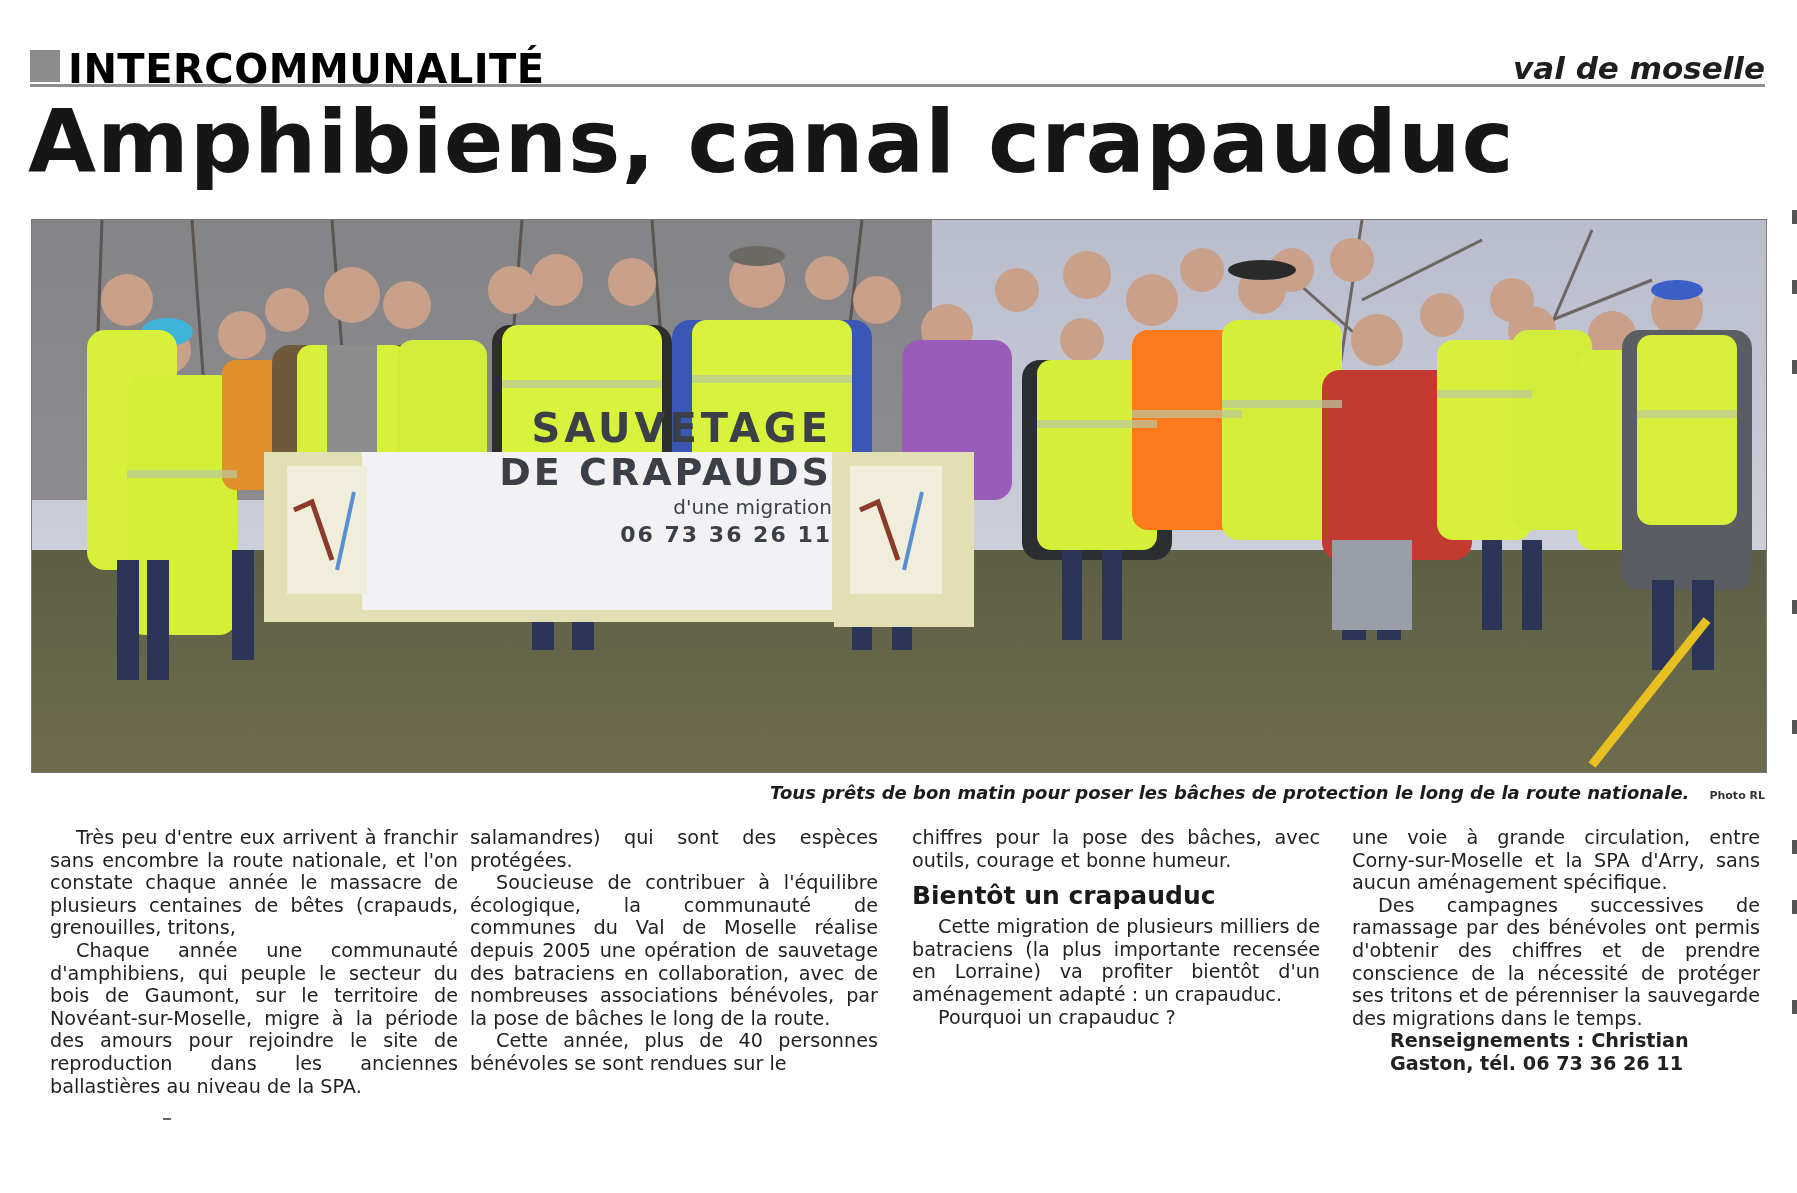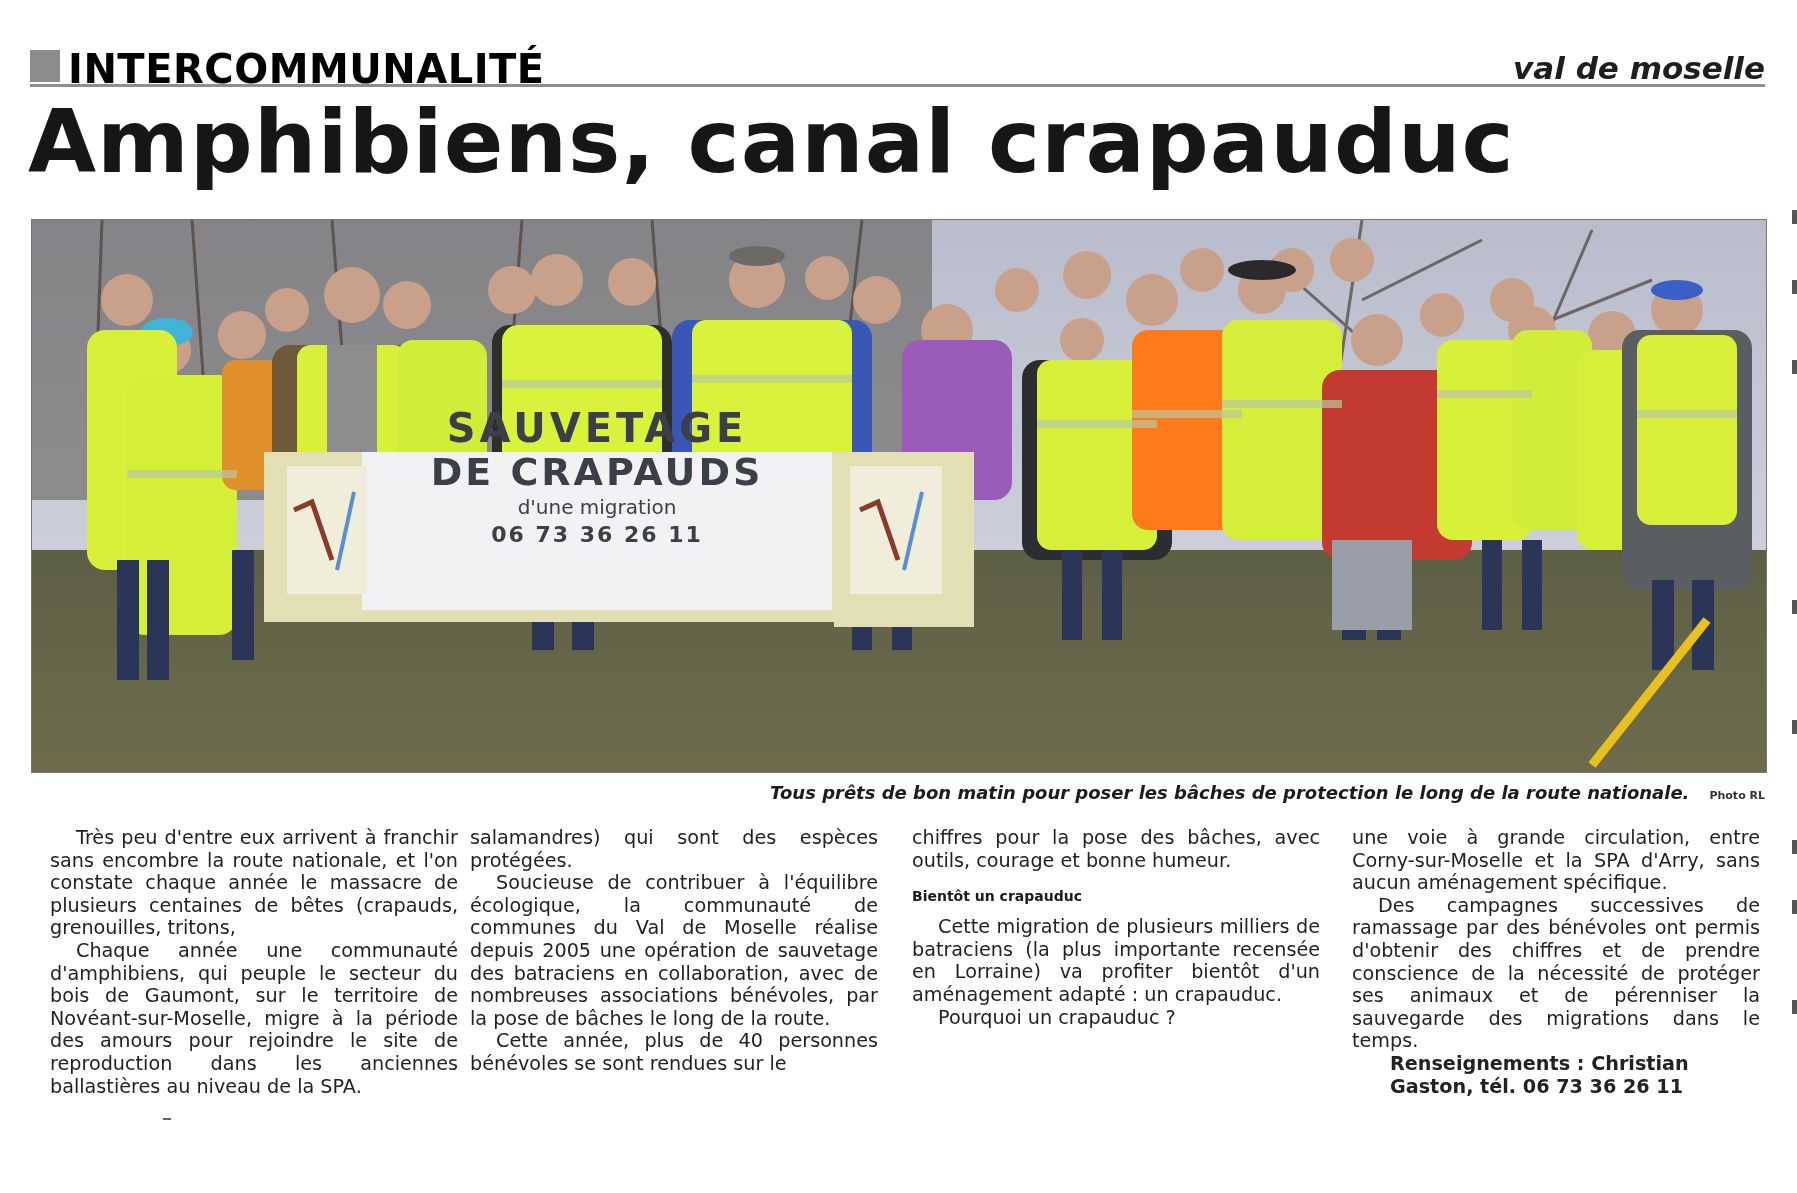--- a/index.html
+++ b/index.html
@@ -36,21 +36,21 @@
     font-style:italic; color:#1c1c1c; font-family:"DejaVu Sans", sans-serif; white-space:nowrap;
   }
   .caption .credit { font-size:11px; font-style:normal; font-weight:bold; color:#333; margin-left:20px; }
   .col {
     position:absolute; top:827px; width:408px; font-size:19.2px; line-height:22.6px;
     text-align:justify; color:#222; font-family:"DejaVu Sans", sans-serif;
   }
   .col p { margin:0; text-indent:26px; }
   .col p.noindent { text-indent:0; }
   .col h3 {
-    margin:12px 0 8px 0; font-size:14px; font-weight:bold; color:#1a1a1a; line-height:24px;
+    margin:12px 0 8px 0; font-size:25px; font-weight:bold; color:#1a1a1a; line-height:24px;
   }
   .col .contact { font-weight:bold; padding-left:38px; text-align:left; text-indent:0; }
   .c1 { left:50px; }
   .c2 { left:470px; }
   .c3 { left:912px; }
   .c4 { left:1352px; }
   .stray { position:absolute; left:163px; top:1118px; width:8px; height:2px; background:#666; }
   .edge-marks { position:absolute; right:0; top:200px; width:6px; height:900px; }
   .edge-marks span { position:absolute; right:0; width:5px; height:14px; background:#555; }
 </style>
@@ -193,21 +193,21 @@
       <rect x="330" y="232" width="470" height="158" fill="#f2f2f4"></rect>
       <rect x="802" y="232" width="140" height="175" fill="#e3dfb5"></rect>
       <rect x="255" y="246" width="80" height="128" fill="#f0eedb"></rect>
       <rect x="818" y="246" width="92" height="128" fill="#f0eedb"></rect>
       <path d="M262 290 L280 282 L300 340" stroke="#8a3b2a" stroke-width="5" fill="none"></path>
       <path d="M322 272 L305 350" stroke="#5a8ed0" stroke-width="4" fill="none"></path>
       <path d="M828 290 L846 282 L866 340" stroke="#8a3b2a" stroke-width="5" fill="none"></path>
       <path d="M890 272 L872 350" stroke="#5a8ed0" stroke-width="4" fill="none"></path>
     </g>
   </svg>
-  <div style="position:absolute; left:330px; top:186px; width:470px; text-align:center; color:#3a3f48; font-family:'DejaVu Sans', sans-serif;">
+  <div style="position:absolute; left:330px; top:186px; width:470px; text-align:right; color:#3a3f48; font-family:'DejaVu Sans', sans-serif;">
     <div style="font-size:40px; font-weight:bold; letter-spacing:4px; line-height:44px;">SAUVETAGE</div>
     <div style="font-size:38px; font-weight:bold; letter-spacing:3px; line-height:44px;">DE CRAPAUDS</div>
     <div style="font-size:20px; line-height:26px;">d'une migration</div>
     <div style="font-size:22px; font-weight:bold; letter-spacing:2px; line-height:30px;">06 73 36 26 11</div>
   </div>
 </div>
 
 <div class="caption">
   <span>Tous prêts de bon matin pour poser les bâches de protection le long de la route nationale.</span><span class="credit">Photo RL</span>
 </div>
@@ -225,21 +225,21 @@
 
 <div class="col c3">
   <p class="noindent">chiffres pour la pose des bâches, avec outils, courage et bonne humeur.</p>
   <h3>Bientôt un crapauduc</h3>
   <p>Cette migration de plusieurs milliers de batraciens (la plus importante recensée en Lorraine) va profiter bientôt d'un aménagement adapté : un crapauduc.</p>
   <p>Pourquoi un crapauduc ?</p>
 </div>
 
 <div class="col c4">
   <p class="noindent">une voie à grande circulation, entre Corny-sur-Moselle et la SPA d'Arry, sans aucun aménagement spécifique.</p>
-  <p>Des campagnes successives de ramassage par des bénévoles ont permis d'obtenir des chiffres et de prendre conscience de la nécessité de protéger ses animaux et de pérenniser la sauvegarde des migrations dans le temps.</p>
+  <p>Des campagnes successives de ramassage par des bénévoles ont permis d'obtenir des chiffres et de prendre conscience de la nécessité de protéger ses tritons et de pérenniser la sauvegarde des migrations dans le temps.</p>
   <p class="contact">Renseignements : Christian Gaston, tél. 06 73 36 26 11</p>
 </div>
 
 <div class="stray"></div>
 <div class="edge-marks">
   <span style="top:10px"></span>
     <span style="top:80px"></span>
     <span style="top:160px"></span>
   <span style="top:400px"></span>
     <span style="top:520px"></span>

